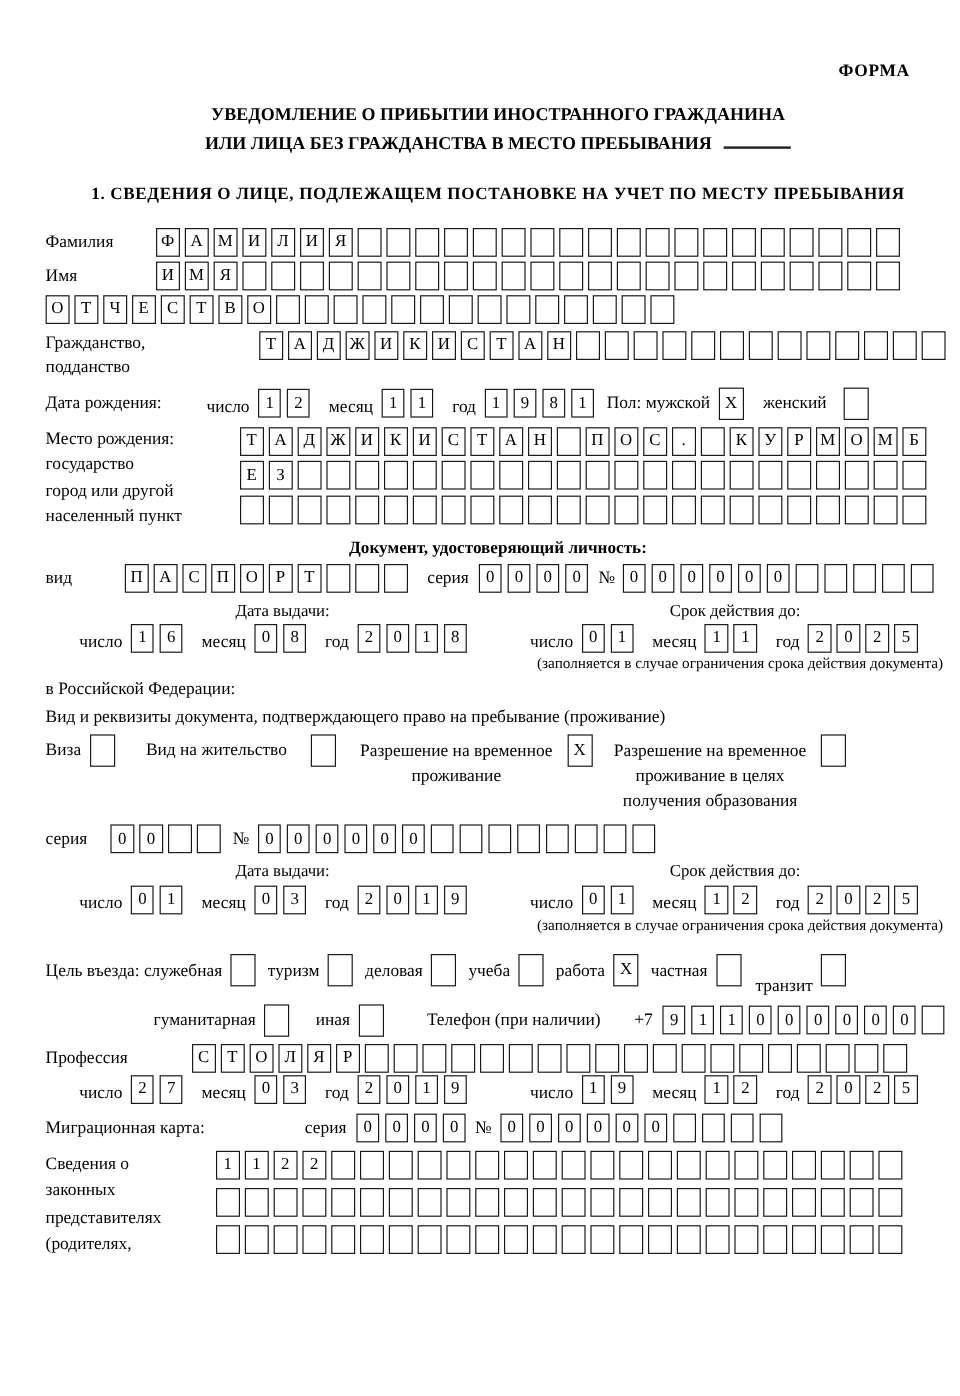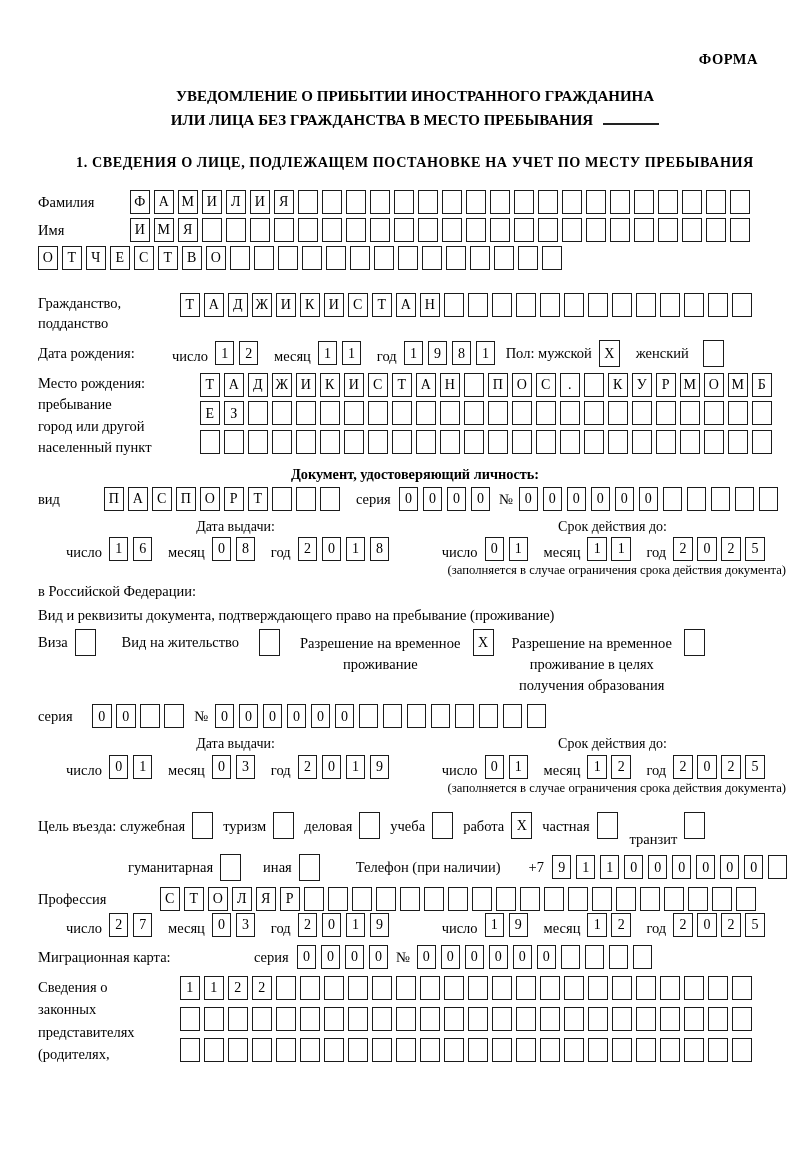--- a/index.html
+++ b/index.html
@@ -143,21 +143,21 @@
         <span class="cell"></span>
         <span class="cell"></span>
         <span class="cell"></span>
         <span class="cell"></span>
         <span class="cell"></span>
         <span class="cell"></span>
         <span class="cell"></span>
       </span>
   </div>
 
-  <div class="row start" style="margin-top:23px;">
+  <div class="row start" style="margin-top:6px;justify-content:space-between;">
     <span class="lbl2 w142">
       <span>Гражданство,</span><br>
       <span>подданство</span>
     </span>
     <span class="cells">
         <span class="cell">Т</span>
         <span class="cell">А</span>
         <span class="cell">Д</span>
         <span class="cell">Ж</span>
         <span class="cell">И</span>
@@ -206,21 +206,21 @@
     </span>
     <span class="lbl" style="margin-left:6px;">Пол: мужской</span>
     <span class="cell cb">X</span>
     <span class="lbl" style="margin-left:16px;">женский</span>
     <span class="cell cb" style="margin-left:14px;"></span>
   </div>
 
   <div class="row start" style="margin-top:6px;">
     <span class="lbl2 w162" style="line-height:21.5px;">
       <span>Место рождения:</span><br>
-      <span>пребывание</span><br>
+      <span>государство</span><br>
       <span>город или другой</span><br>
       <span>населенный пункт</span>
     </span>
     <span class="stack">
       <span class="crow cells">
           <span class="cell">Т</span>
           <span class="cell">А</span>
           <span class="cell">Д</span>
           <span class="cell">Ж</span>
           <span class="cell">И</span>

